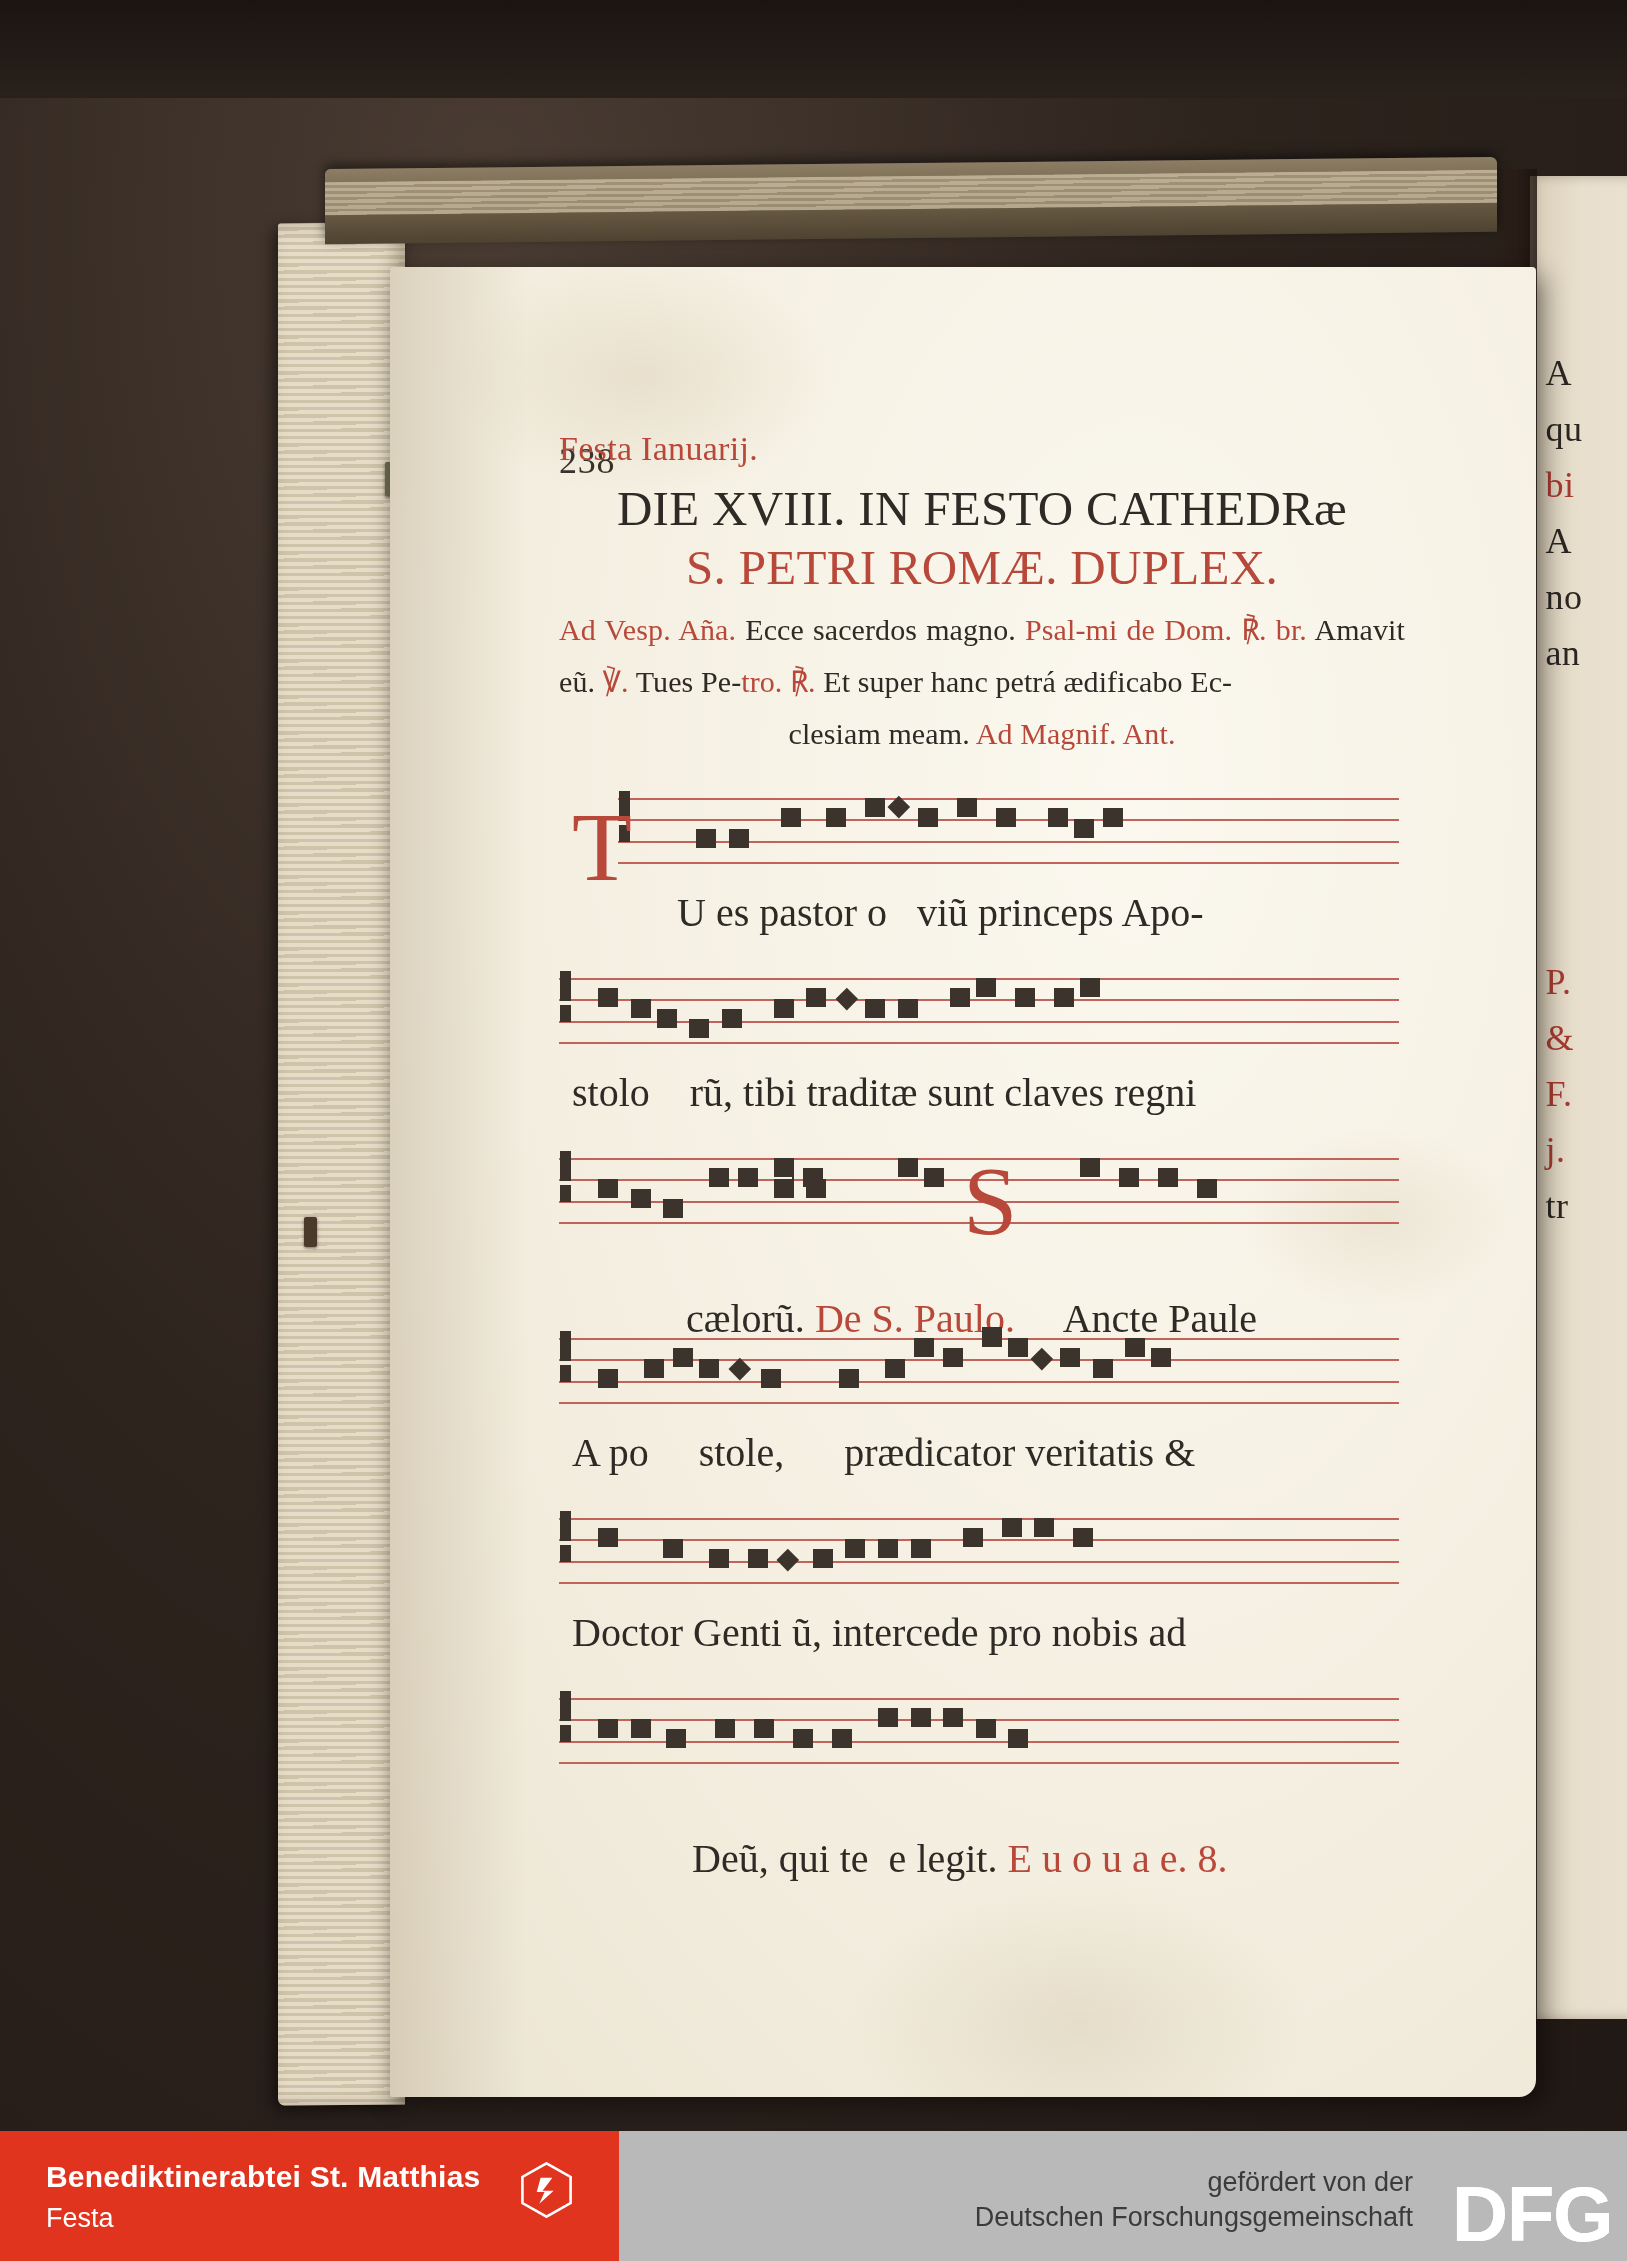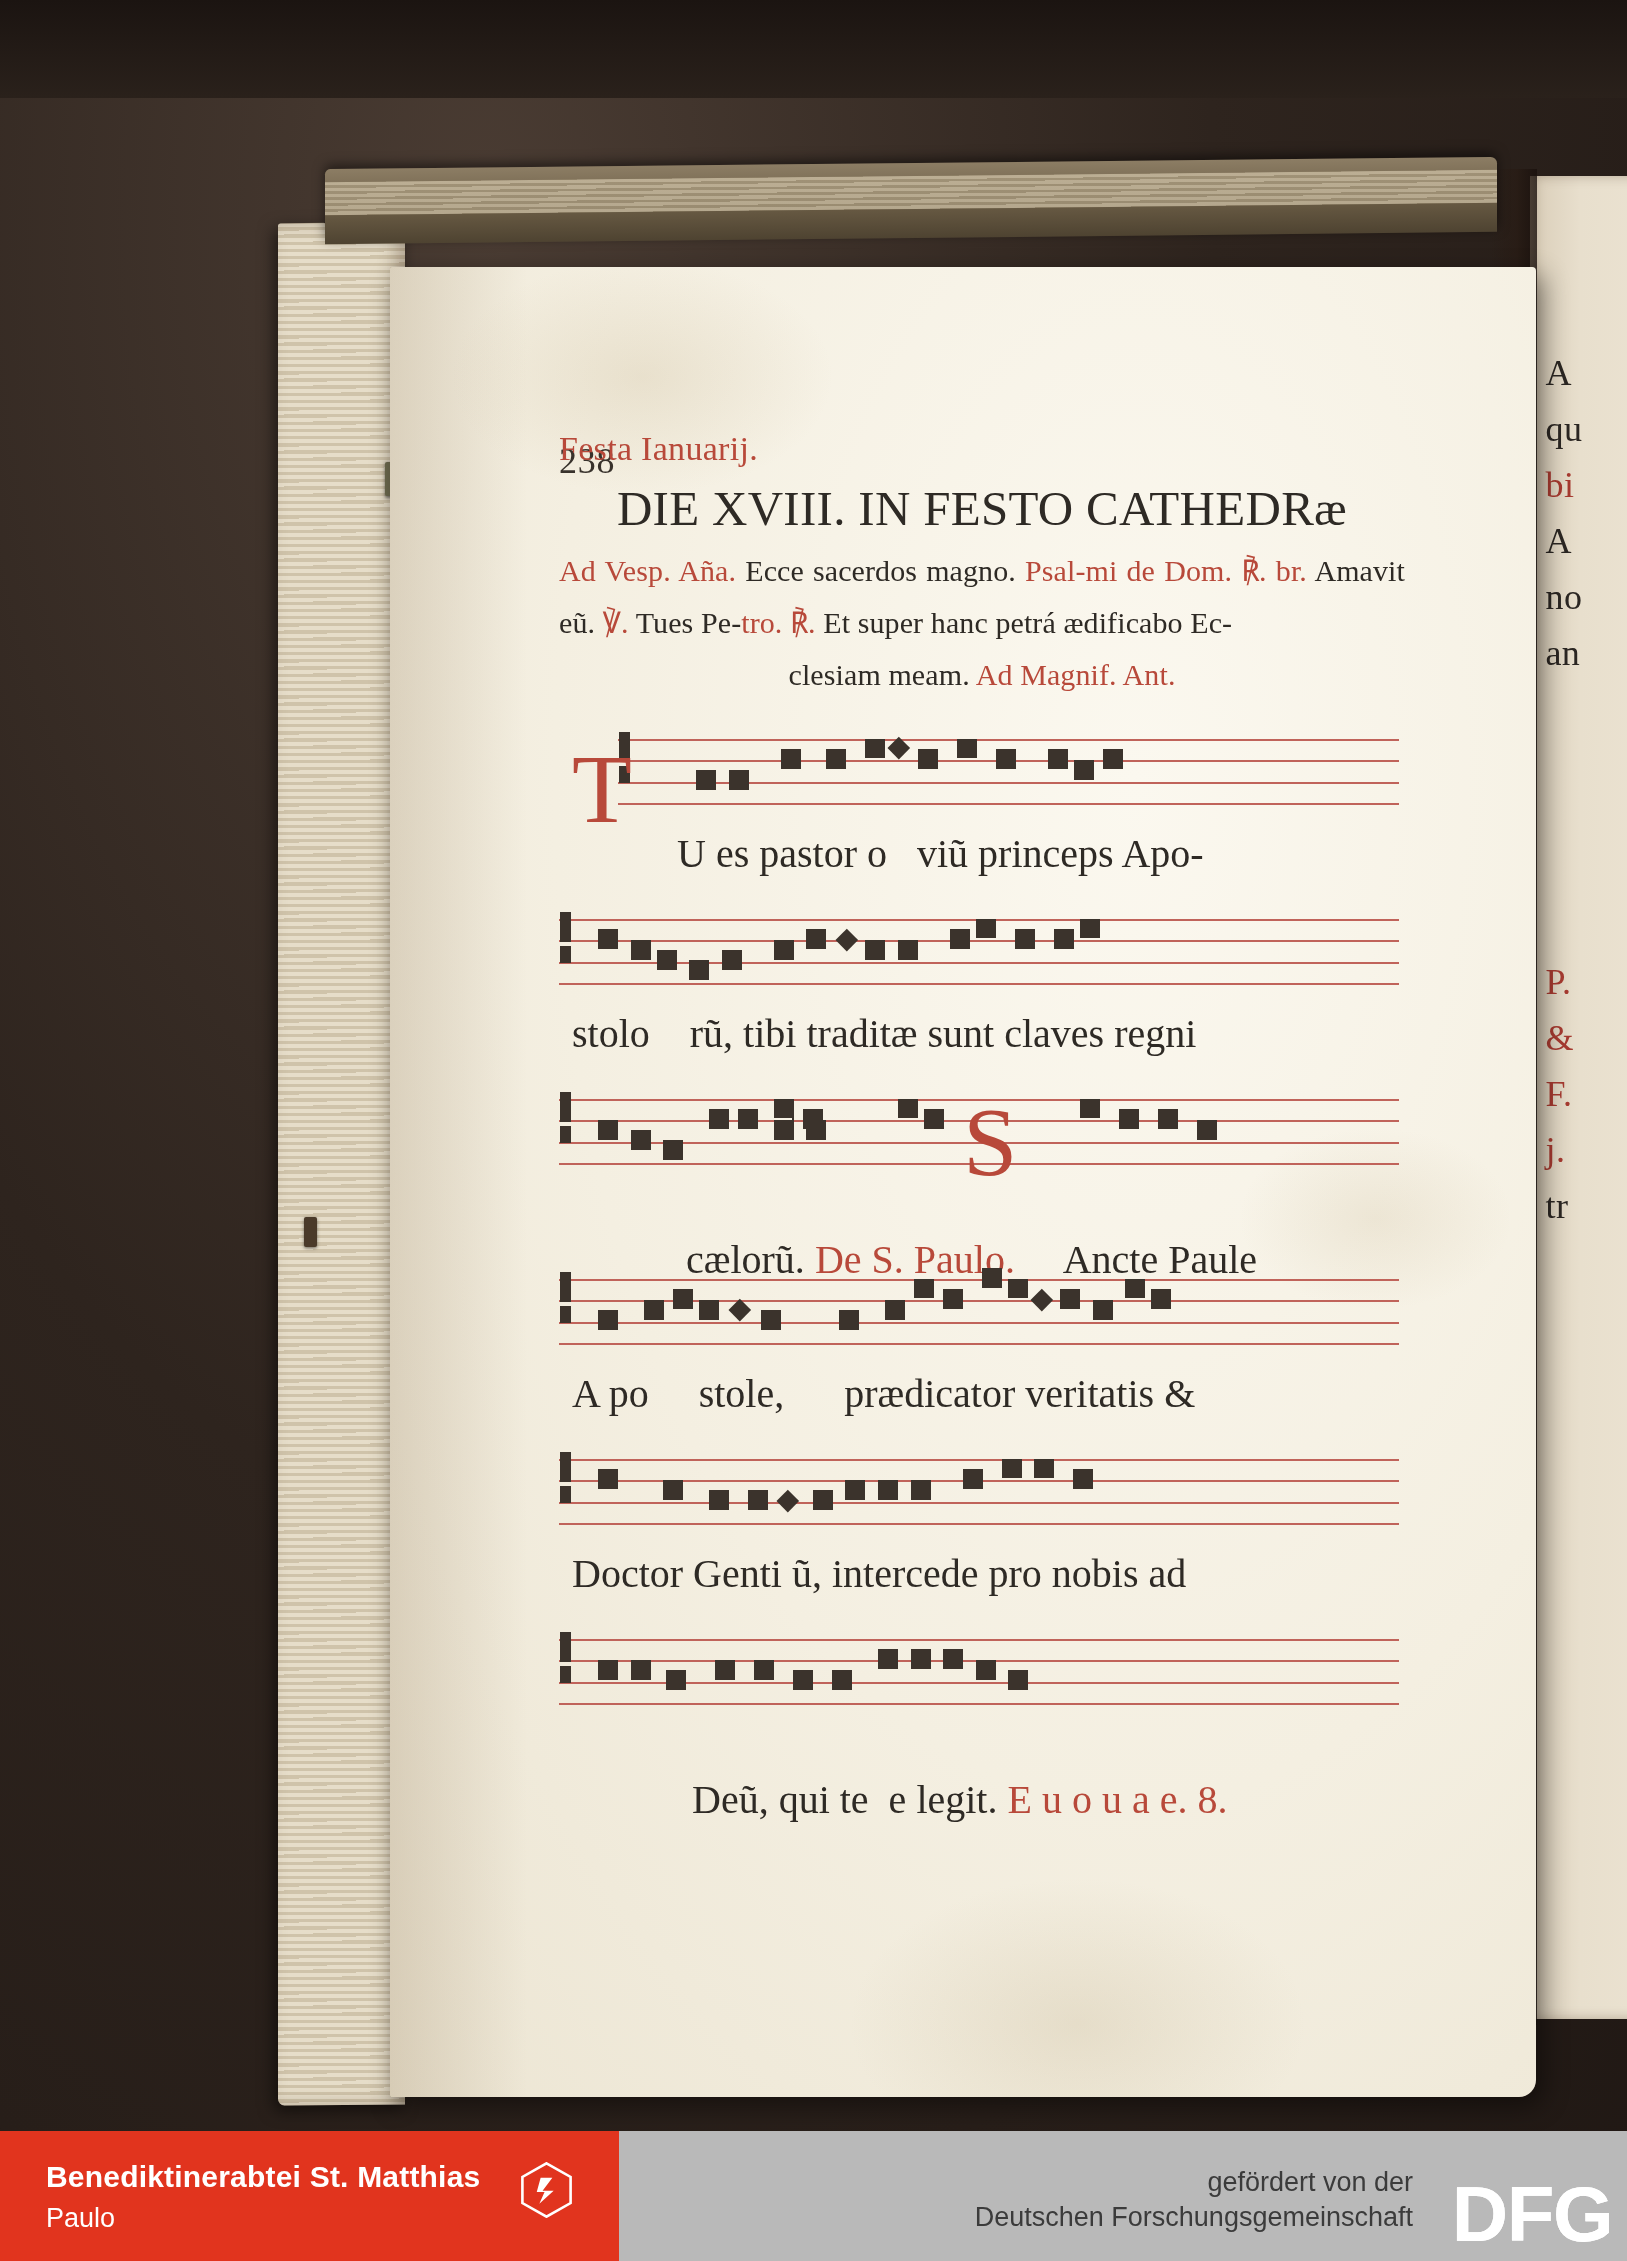--- a/index.html
+++ b/index.html
@@ -297,20 +297,21 @@
       <div class="folio-stain"></div>
 
       <div class="col">
 
         <div class="folio-num">238</div>
         <div class="running-title">Festa Ianuarij.</div>
 
         <div style="height:111px;"></div>
 
         <div class="head1">DIE XVIII. IN FESTO CATHEDRæ</div>
+        <div class="head2">S. PETRI ROMÆ. DUPLEX.</div>
 
         <div class="body-text">
           <span class="rub">Ad Vesp. Aña. </span><span>Ecce sacerdos magno. </span><span class="rub">Psal-</span><span class="rub">mi de Dom. ℟. br. </span><span>Amavit eũ. </span><span class="rub">℣. </span><span>Tues Pe-</span><span class="rub">tro. ℟. </span><span>Et super hanc petrá ædificabo Ec-</span><span class="ctr"><span>clesiam meam. </span><span class="rub">Ad Magnif. Ant.</span></span>
         </div>
 
         <div class="staff" style="margin-left:59px;width:781px;margin-top:26px;">
           <div class="lines">
               <i></i>
               <i></i>
               <i></i>
@@ -465,21 +466,21 @@
           </div>
         </div>
 
       </div>
     </div>
   </div>
 
   <div class="footer">
     <div class="footer-red">
       <div class="l1">Benediktinerabtei St. Matthias</div>
-      <div class="l2">Paulo</div>
+      <div class="l2">Festa</div>
       <div class="hexlogo">
         <svg width="51" height="56" viewBox="0 0 78 86">
           <polygon points="39,2 76,23 76,63 39,84 2,63 2,23" fill="none" stroke="#ffffff" stroke-width="4"></polygon>
           <path d="M30 24 L48 24 L33 44 L50 44 L28 64 L36 46 L24 46 Z" fill="#ffffff"></path>
         </svg>
       </div>
     </div>
     <div class="footer-right">
       <div>gefördert von der</div>
       <div>Deutschen Forschungsgemeinschaft</div>

